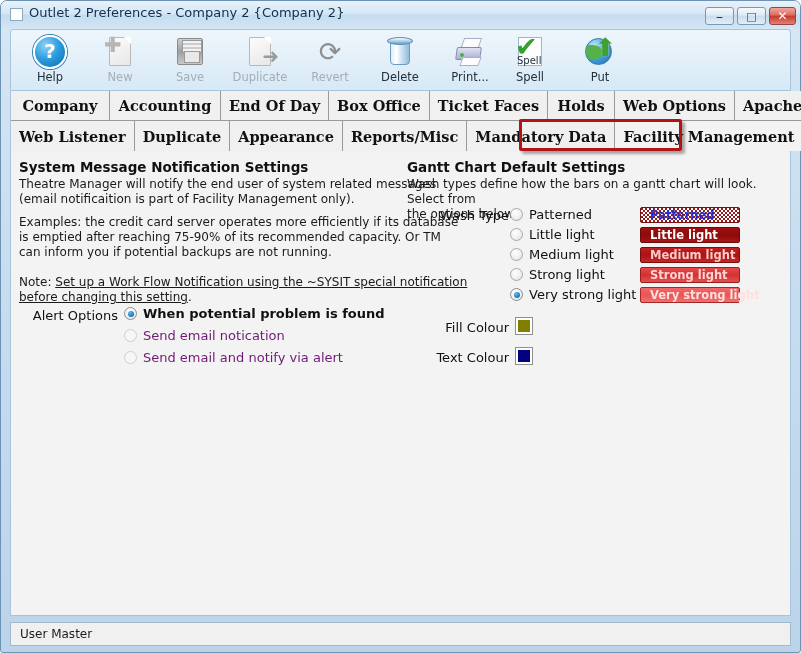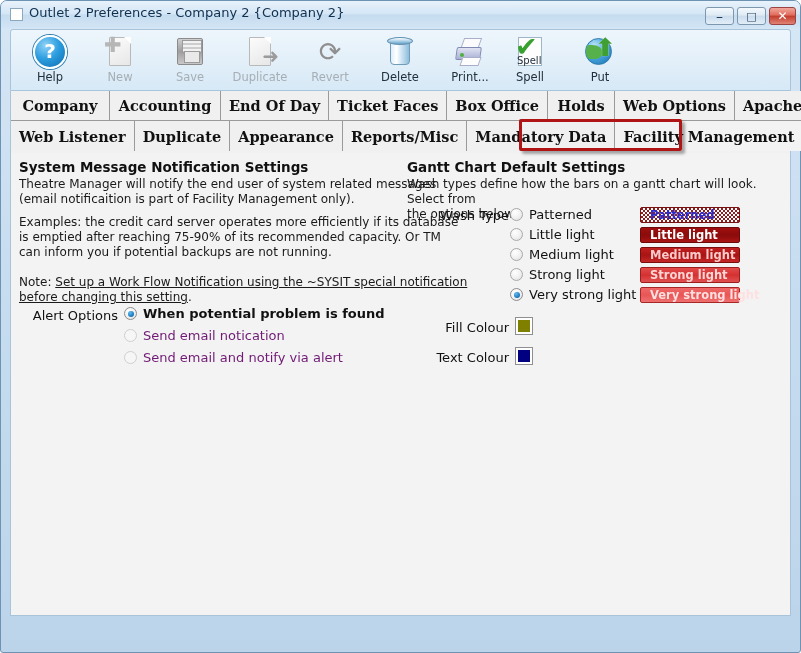--- a/index.html
+++ b/index.html
@@ -499,22 +499,22 @@
       </div>
       <div class="lbl">Put</div>
     </div>
   </div>
 
   <div id="tabs">
     <div class="tabrow" id="tabrow1">
       <div class="tab" style="flex:0 0 99px">Company</div>
       <div class="tab" style="flex:0 0 111px">Accounting</div>
       <div class="tab" style="flex:0 0 105px">End Of Day</div>
+      <div class="tab" style="flex:0 0 100px">Box Office</div>
       <div class="tab" style="flex:0 0 111px">Ticket Faces</div>
-      <div class="tab" style="flex:0 0 100px">Box Office</div>
       <div class="tab" style="flex:0 0 67px">Holds</div>
       <div class="tab" style="flex:0 0 115px">Web Options</div>
       <div class="tab" style="flex:1 1 auto">Apache</div>
     </div>
     <div class="tabrow" id="tabrow2">
       <div class="tab" style="flex:0 0 116px">Web Listener</div>
       <div class="tab" style="flex:0 0 95px">Duplicate</div>
       <div class="tab" style="flex:0 0 105px">Appearance</div>
       <div class="tab" style="flex:0 0 105px">Reports/Misc</div>
       <div class="tab" style="flex:0 0 122px">Mandatory Data</div>
@@ -604,13 +604,16 @@
     <div class="colorchip" style="left:504px; top:164px;">
       <i id="fill-chip" style="background: rgb(128, 128, 0);"></i>
     </div>
 
     <div class="fieldlabel" style="left:408px; top:197px; width:90px;">Text Colour</div>
     <div class="colorchip" style="left:504px; top:194px;">
       <i id="text-chip" style="background: rgb(0, 0, 128);"></i>
     </div>
   </div>
 
+  <div id="statusbar">
+    <div id="status-text">User Master</div>
+  </div>
 </div>
 
 </body></html>

